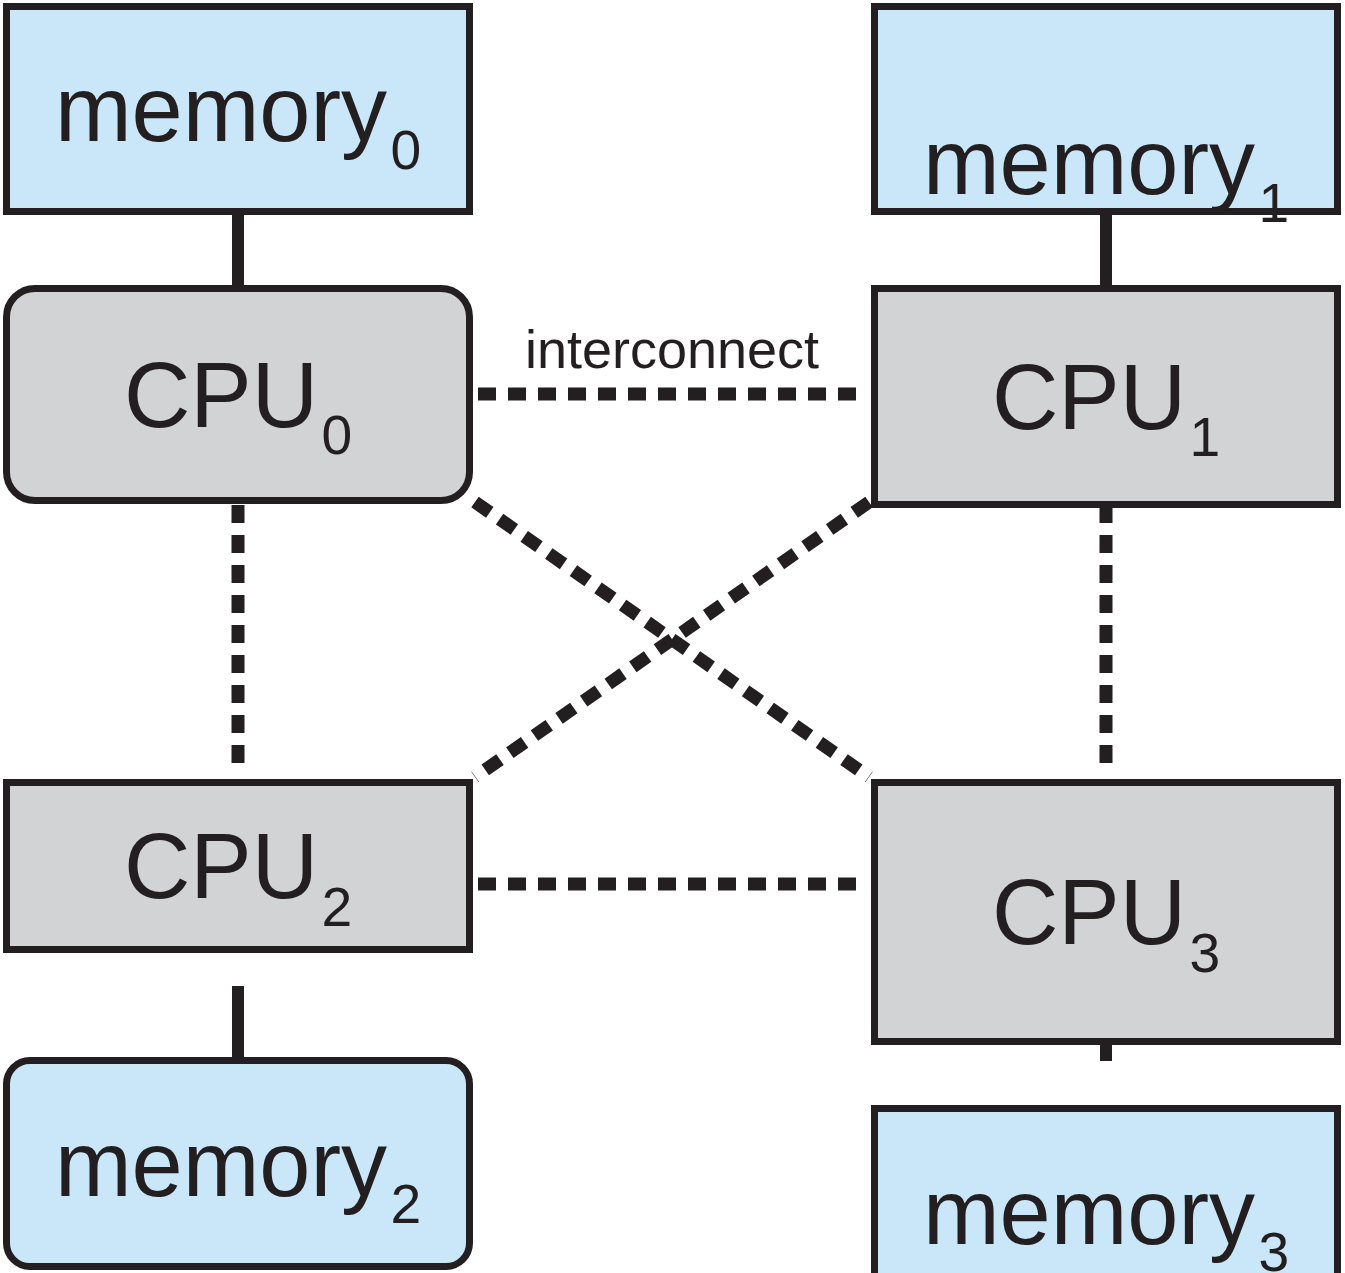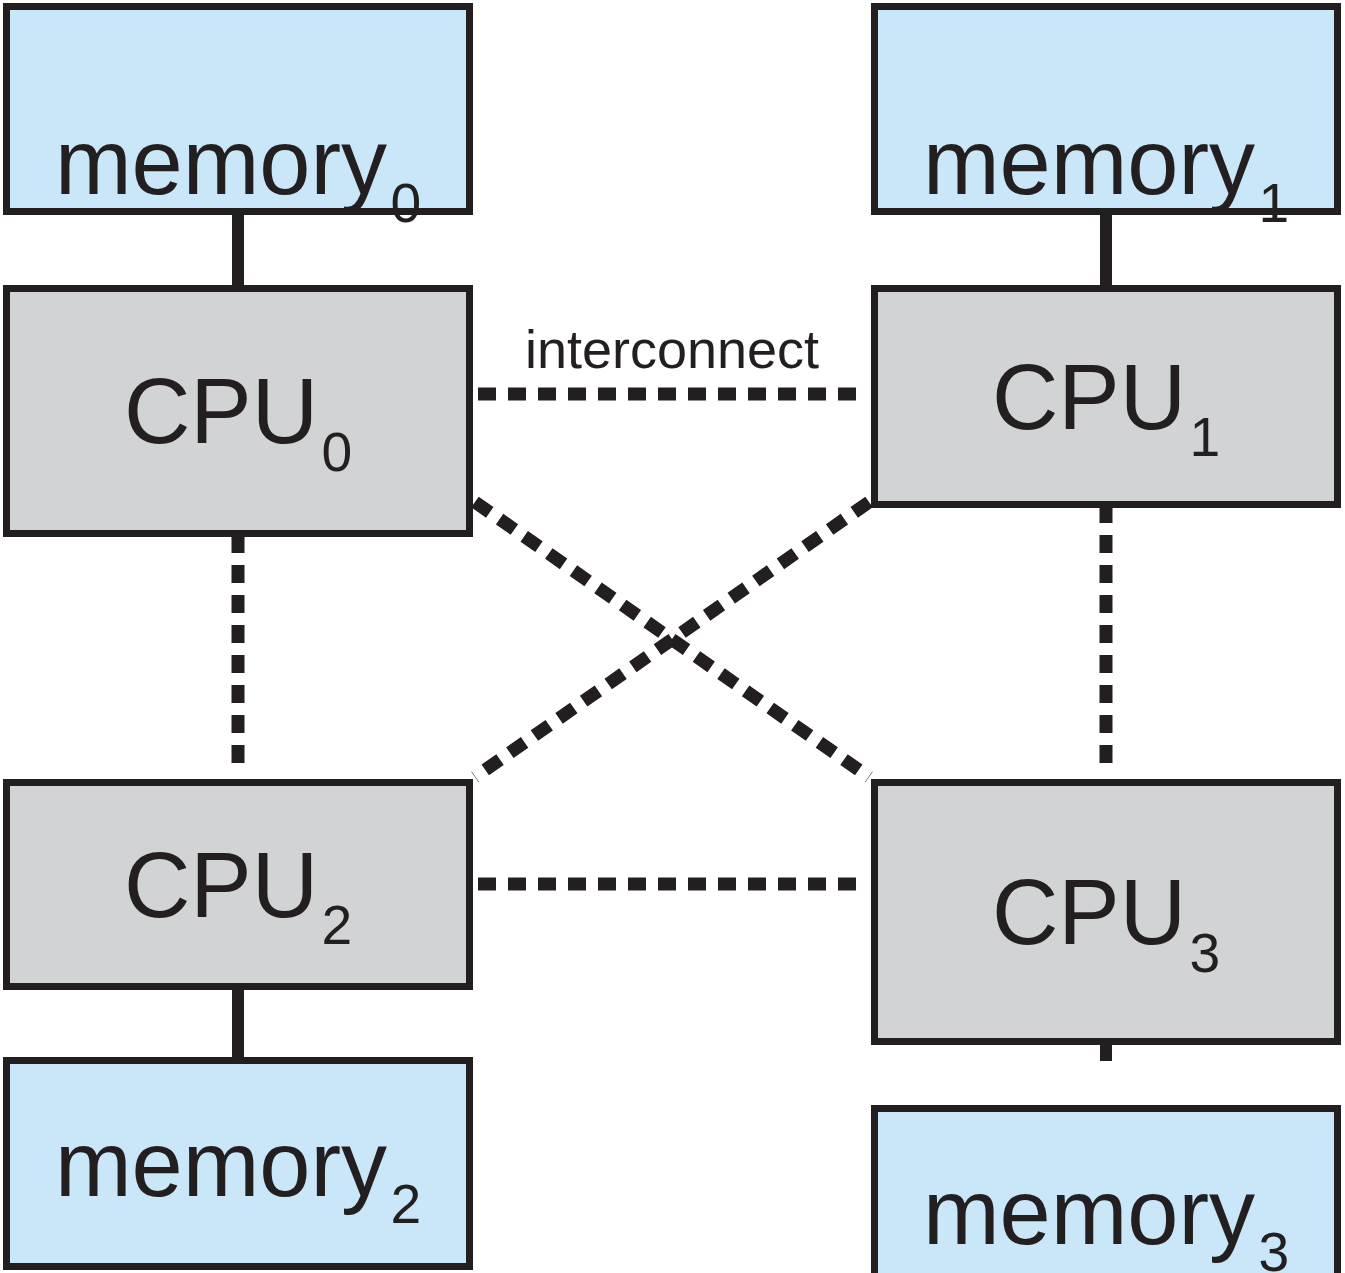--- a/index.html
+++ b/index.html
@@ -56,27 +56,27 @@
     color: var(--line);
     white-space: nowrap;
   }
   .box-label .sub {
     font-size: 0.6em;
     position: relative;
     top: 0.5em;
     margin-left: 0.06em;
   }
 
-  .pos-memory0 { left: 3px;   top: 3px;    height: 212px; align-items: flex-end; }
+  .pos-memory0 { left: 3px;   top: 3px;    height: 212px; }
   .pos-memory1 { left: 871px; top: 3px;    height: 212px; align-items: flex-end; }
-  .pos-cpu0    { left: 3px;   top: 285px;  height: 252px; }
+  .pos-cpu0    { left: 3px;   top: 285px;  height: 219px; border-radius: 32px; }
   .pos-cpu1    { left: 871px; top: 285px;  height: 223px; }
-  .pos-cpu2    { left: 3px;   top: 779px;  height: 211px; }
+  .pos-cpu2    { left: 3px;   top: 779px;  height: 174px; }
   .pos-cpu3    { left: 871px; top: 779px;  height: 266px; }
-  .pos-memory2 { left: 3px;   top: 1057px; height: 213px; }
+  .pos-memory2 { left: 3px;   top: 1057px; height: 213px; border-radius: 27px; }
   .pos-memory3 { left: 871px; top: 1057px; height: 213px; margin-top: 48px; }
 
   .interconnect-label {
     position: absolute;
     left: 473px;
     top: 322px;
     width: 398px;
     text-align: center;
     font-size: 54px;
     line-height: 1;

